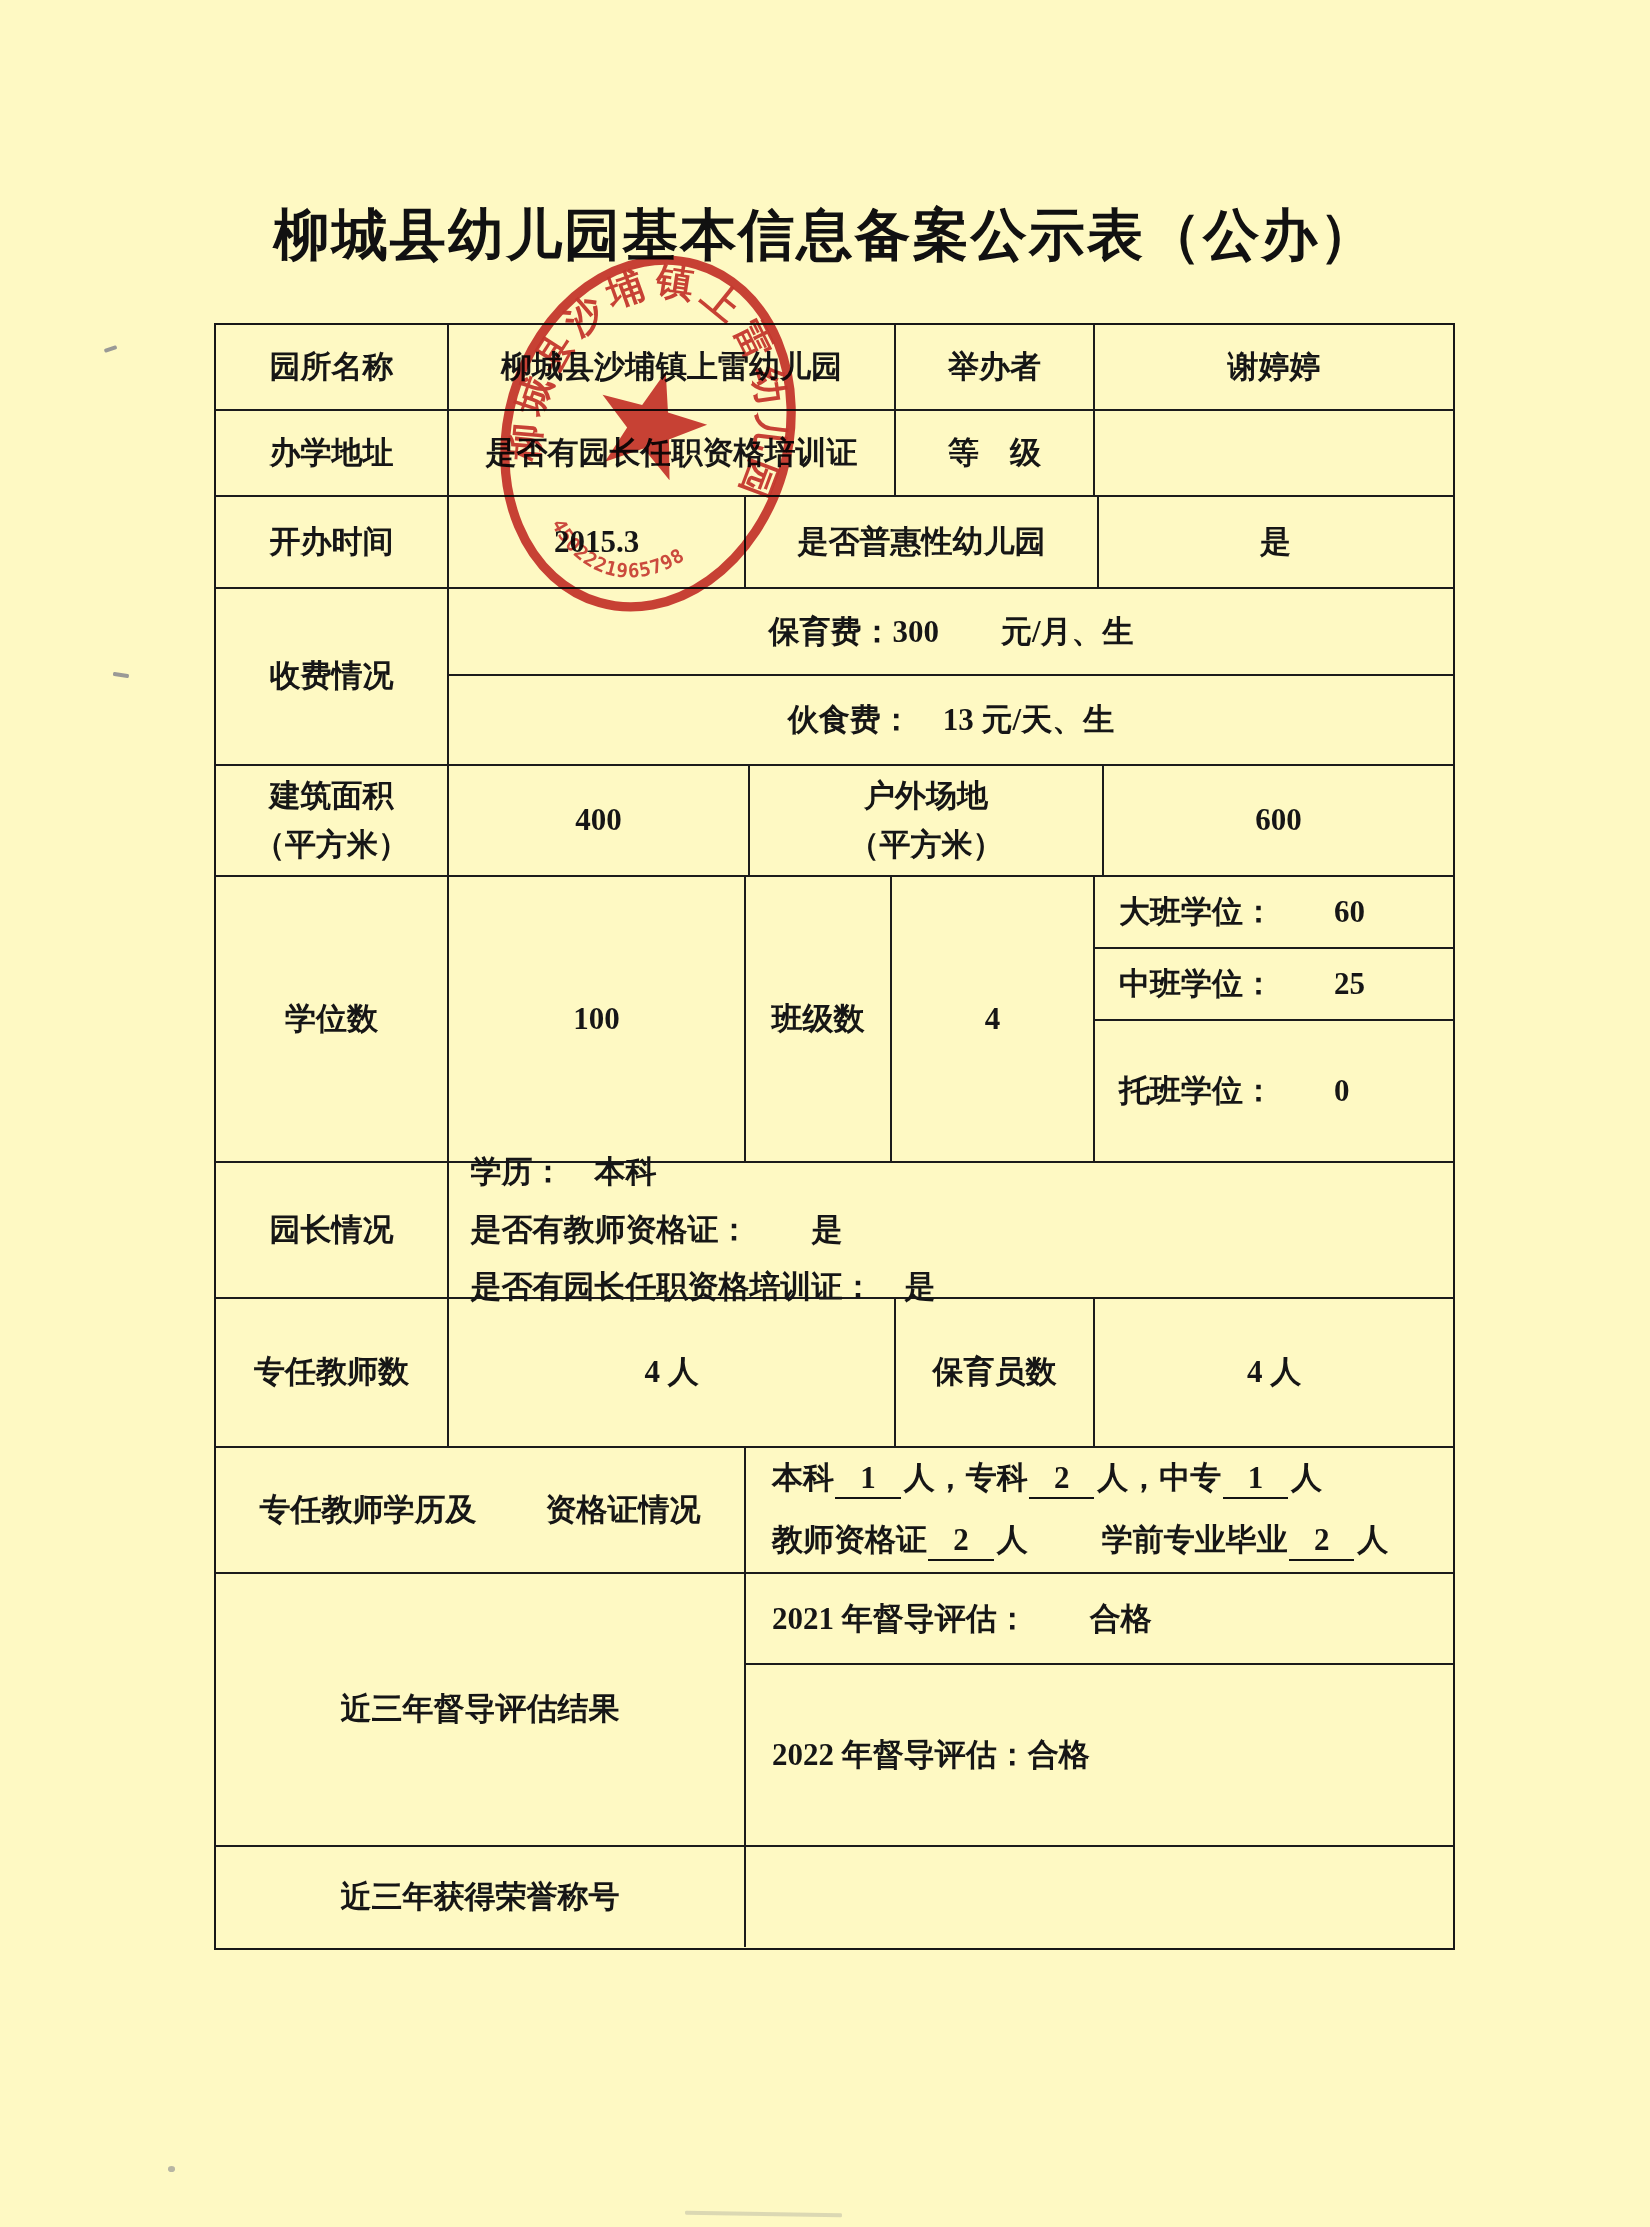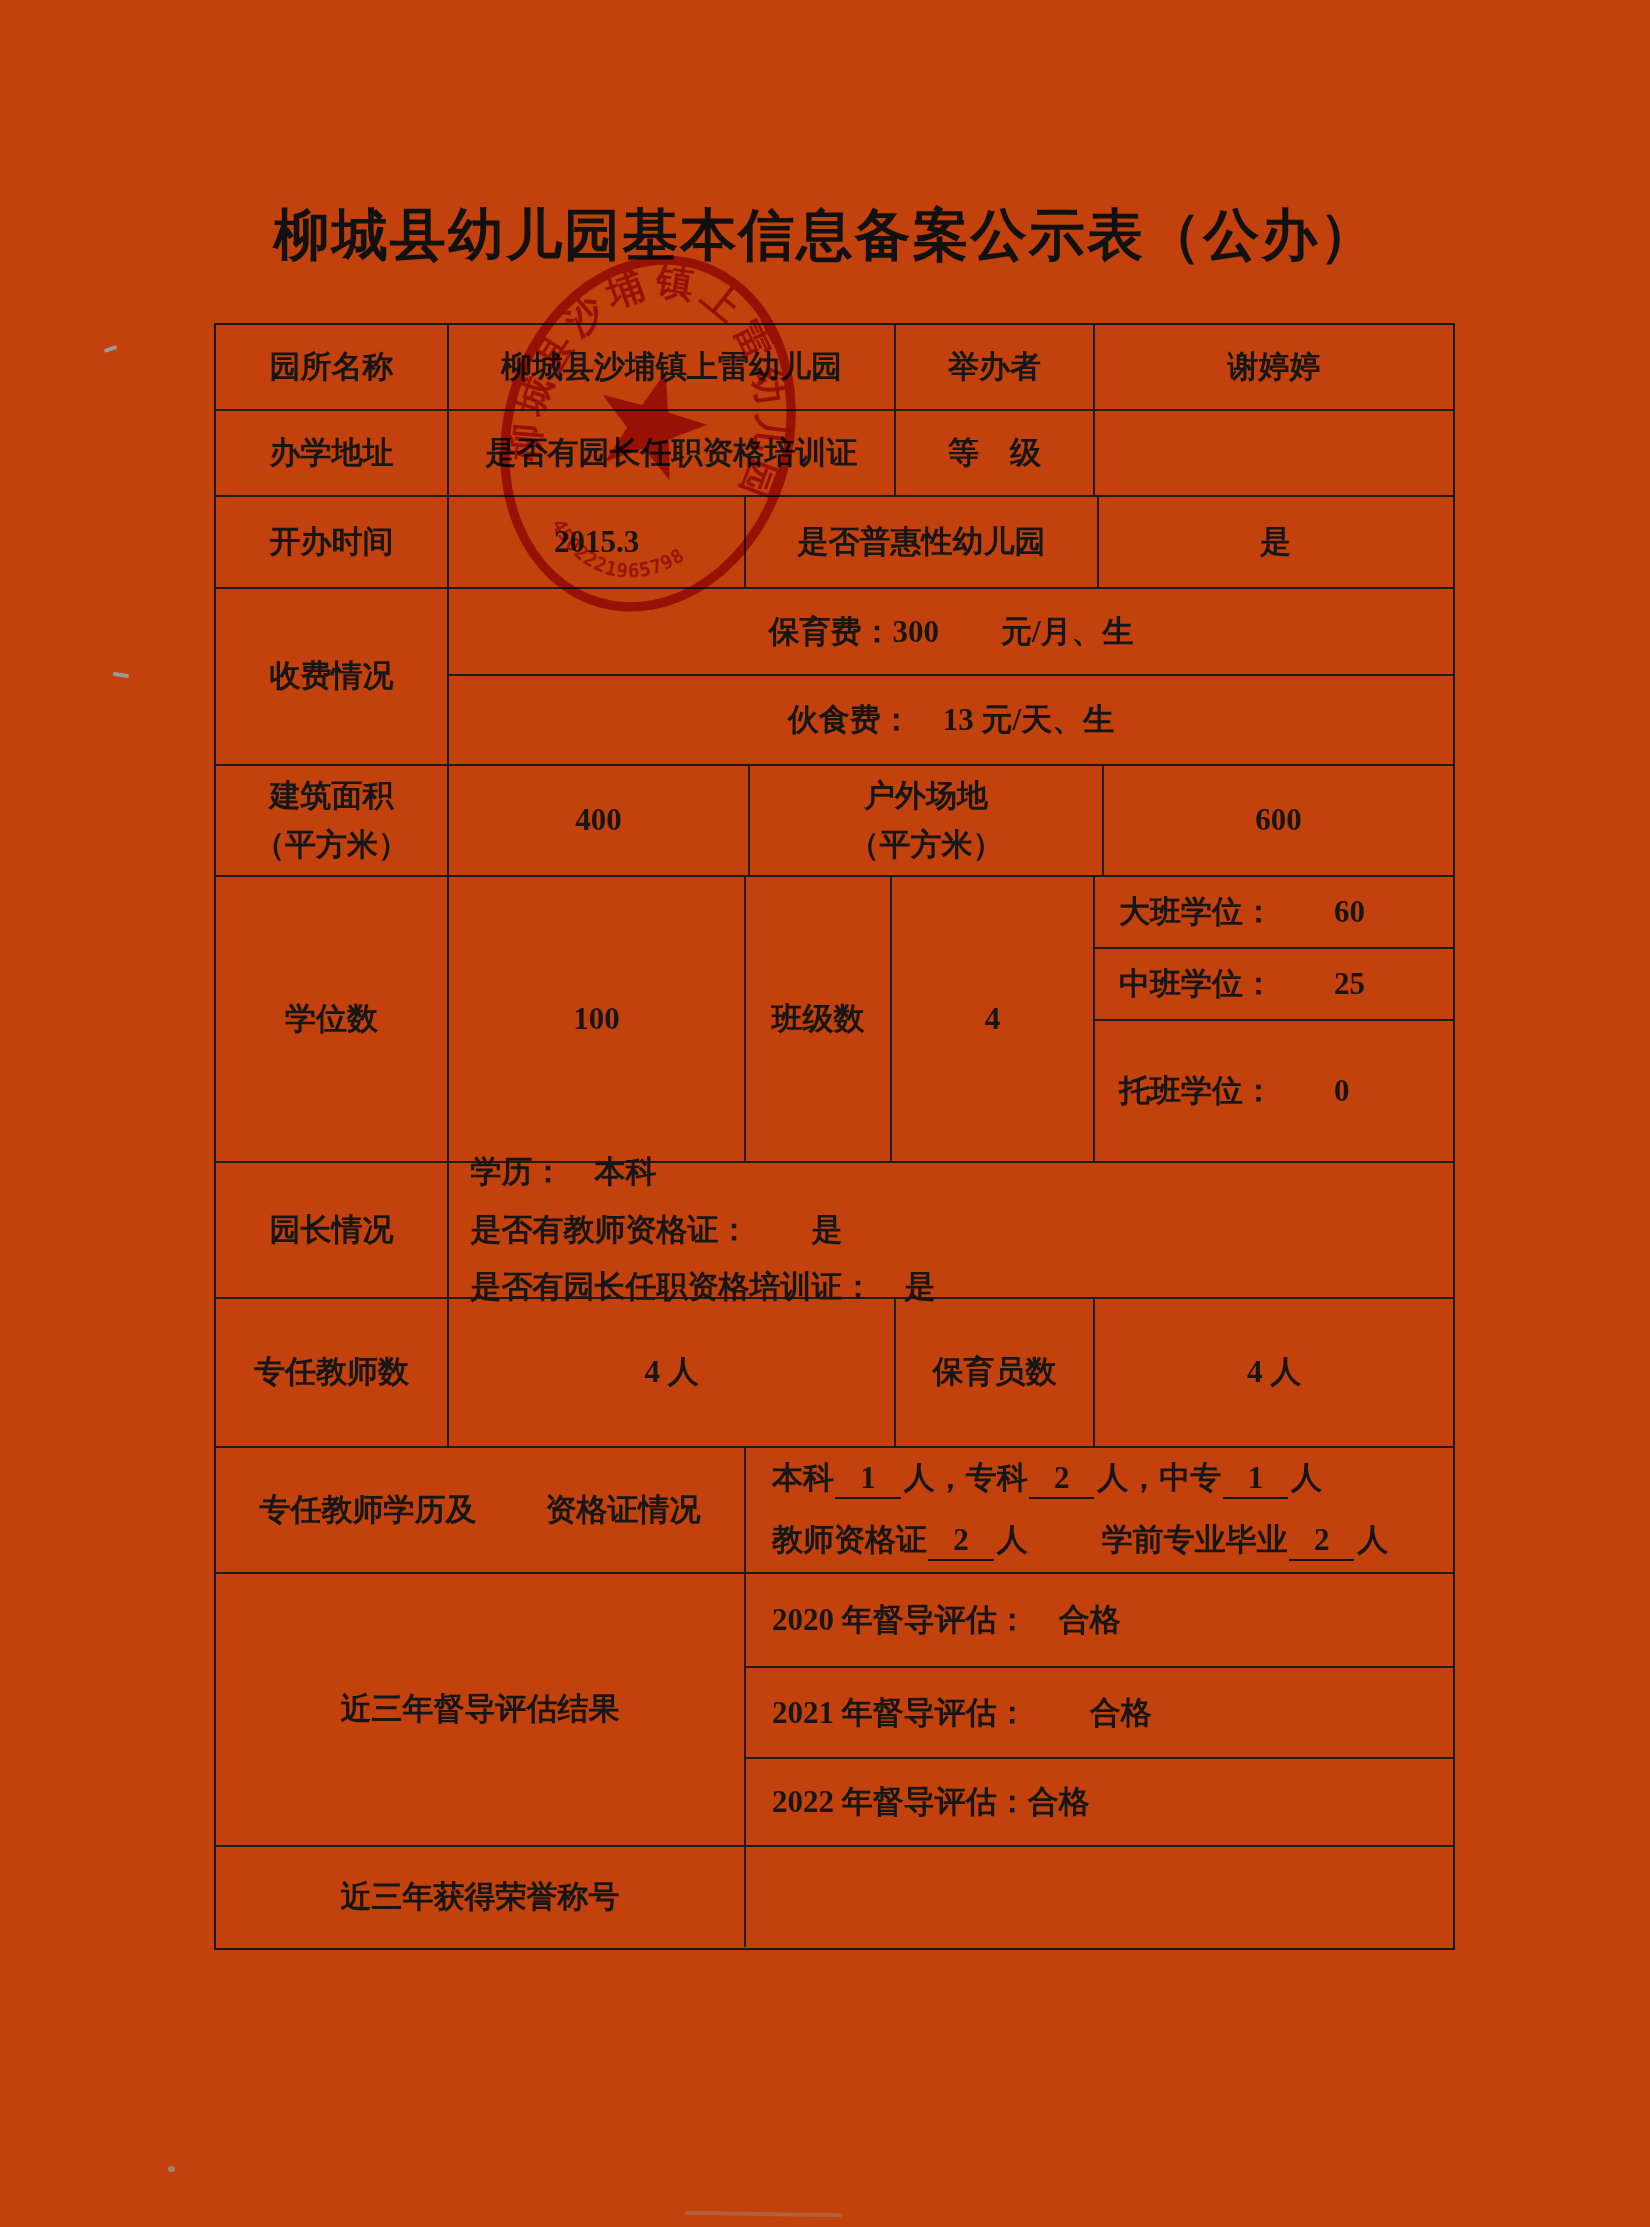--- a/index.html
+++ b/index.html
@@ -1,20 +1,20 @@
 <!DOCTYPE html>
 <html style="font-size:11.4px"><head>
 <meta charset="utf-8">
 <style>
   html,body{margin:0;padding:0;background:#e8e8e6;}
   .page{
     position:relative;
     width:1651px;height:2227px;
     margin:0 auto;
-    background:#c2410c;
+    background:#fef9c3;
     font-family:"Liberation Serif","DejaVu Serif",serif;
     color:#161616;
     overflow:hidden;
   }
   .title{
     position:absolute;left:0;top:198px;width:100%;
     margin:0;text-align:center;
     font-size:56px;font-weight:bold;letter-spacing:2.1px;
     font-family:"Liberation Sans","DejaVu Sans",sans-serif;
     color:#111;
@@ -196,21 +196,20 @@
         </div>
         <div class="qline">
           <span>教师资格证</span><span class="u">2</span><span>人</span><span class="gapw"></span><span>学前专业毕业</span><span class="u">2</span><span>人</span>
         </div>
       </div>
     </div>
 
     <div class="row h383">
       <div class="cell w742">近三年督导评估结果</div>
       <div class="stack substack w990">
-        <div class="subcell evalitem" style="height:94px;">2020 年督导评估：　合格</div>
         <div class="subcell evalitem" style="height:91px;">2021 年督导评估：　　合格</div>
         <div class="subcell evalitem" style="flex:1;">2022 年督导评估：合格</div>
       </div>
     </div>
 
     <div class="row h140 last">
       <div class="cell w742">近三年获得荣誉称号</div>
       <div class="cell w990 endc"></div>
     </div>
 

